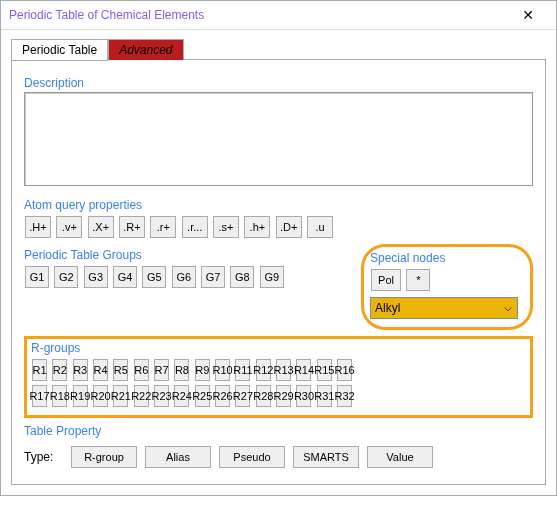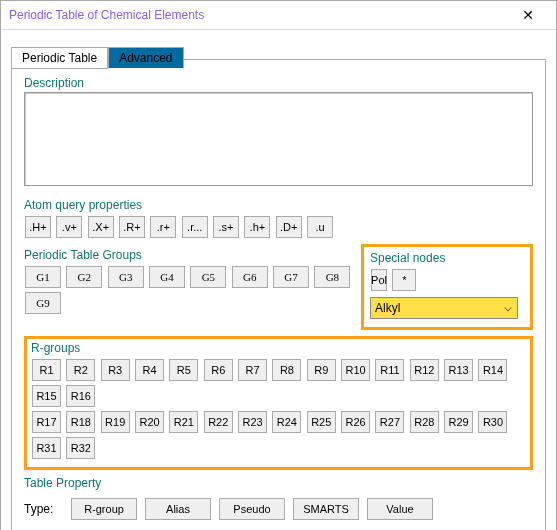--- a/index.html
+++ b/index.html
@@ -39,41 +39,42 @@
     display: flex;
     align-items: flex-end;
     margin-bottom: -1px;
   }
   .tab {
     padding: 3px 10px;
     border: 1px solid #aaa;
     background: #fff;
     font-size: 12px;
     position: relative;
-    top: 9px;
+    top: 1px;
     border-bottom: 1px solid #aaa;
     cursor: default;
   }
   .tab.inactive {
     background: #fff;
     border-bottom: 1px solid #aaa;
   }
   .tab.active {
-    background: #0369a1;
+    background: #b91c1c;
     border-bottom: 1px solid #fff;
     z-index: 2;
+    font-style: italic;
   }
   .tabpanel {
     border: 1px solid #aaa;
     padding: 10px 12px 14px 12px;
     background: #fff;
   }
   .section-label {
     font-size: 12px;
-    color: #0f766e;
+    color: #3b82f6;
     margin-bottom: 2px;
     margin-top: 6px;
   }
   .desc-box {
     width: 100%;
     height: 94px;
     border: 1px solid #999;
     box-shadow: inset 1px 1px 0 #ccc;
     margin-bottom: 6px;
   }
@@ -86,38 +87,39 @@
     border: 1px solid #aaa;
     background: #efefef;
     font-size: 11px;
     padding: 0 2px;
     margin: 2px 1px;
     cursor: default;
     box-sizing: border-box;
   }
   .btn.sq { width: 26px; }
   .btn.sq2 { width: 26px; }
-  .btn.r { width: 29px; font-size: 11px; }
+  .btn.r { width: 15px; font-size: 11px; }
   .btn.wide { width: 66px; height: 22px; }
-  .groups-grid .btn { width: 36px; font-family: Liberation Serif, serif; }
+  .groups-grid .btn { width: 24px; }
   .highlight-box {
     border: 3px solid #f7a11a;
     padding: 4px 6px 6px 6px;
     position: relative;
   }
   .special-nodes-box {
     min-height: 86px;
+    border-radius: 24px;
   }
   .dropdown {
     display: flex;
     align-items: center;
     width: 148px;
     height: 22px;
     border: 1px solid #888;
-    background: #fde047;
+    background: #eab308;
     margin-top: 4px;
     font-size: 12px;
   }
   .dropdown .value {
     flex: 1;
     padding: 0 4px;
     overflow: hidden;
     white-space: nowrap;
   }
   .dropdown .arrow {
@@ -194,21 +196,21 @@
             <span class="btn">G6</span>
             <span class="btn">G7</span>
             <span class="btn">G8</span>
             <span class="btn">G9</span>
           </div>
         </div>
 
         <div class="highlight-box special-nodes-box" style="width:172px; margin-top:4px;">
           <div class="section-label" style="margin-top:0;">Special nodes</div>
           <div>
-            <span class="btn" style="width:16px;">Pol</span>
+            <span class="btn" style="width:30px;">Pol</span>
             <span class="btn" style="width:24px;">*</span>
           </div>
           <div class="dropdown">
             <span class="value">Alkyl</span>
             <span class="arrow">⌵</span>
           </div>
         </div>
       </div>
 
       <div class="highlight-box rgroups-box">

